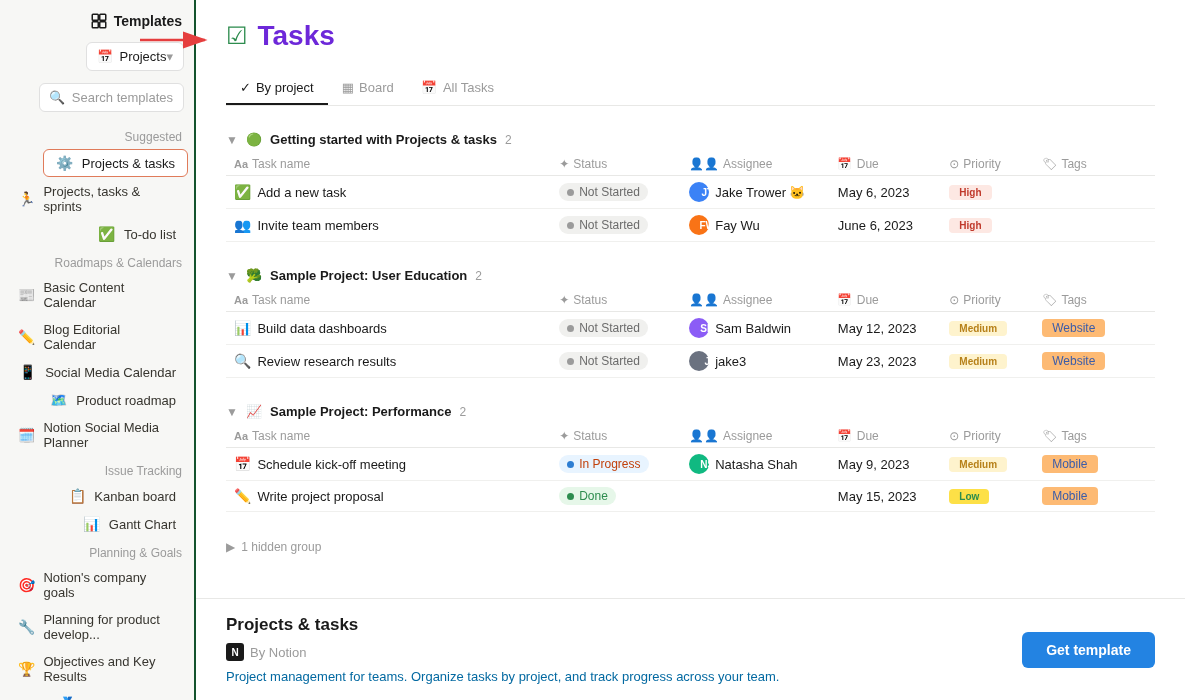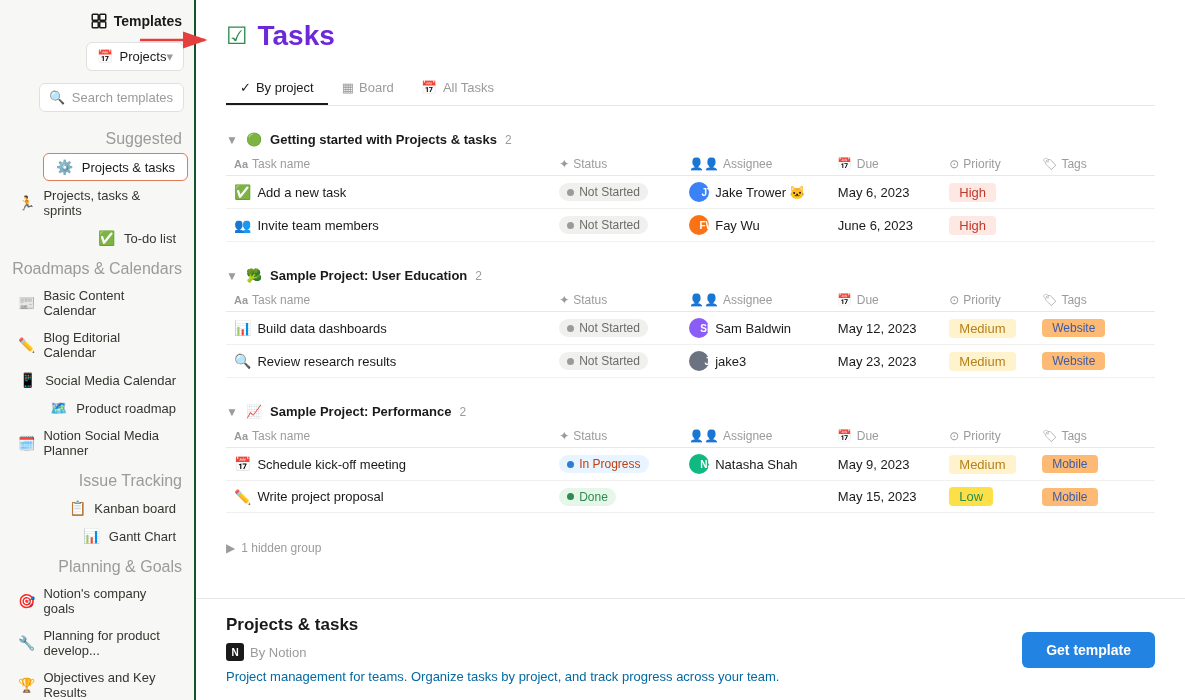--- a/index.html
+++ b/index.html
@@ -5,21 +5,21 @@
     * { box-sizing: border-box; margin: 0; padding: 0; }
     body { font-family: -apple-system, BlinkMacSystemFont, 'Segoe UI', sans-serif; font-size: 13px; color: #1a1a1a; background: #fff; display: flex; height: 700px; overflow: hidden; }
 
     
     .sidebar { width: 196px; min-width: 196px; background: #f7f7f5; border-right: 2px solid #14532d; display: flex; flex-direction: column; height: 100%; overflow-y: auto; padding-bottom: 8px; align-items: flex-end; }
     .sidebar-header { padding: 12px 12px 8px; display: flex; align-items: center; gap: 6px; font-weight: 600; font-size: 14px; color: #1a1a1a; }
     .sidebar-header svg { width: 18px; height: 18px; }
     .sidebar-dropdown { margin: 4px 10px 8px; background: #fff; border: 1px solid #e0e0e0; border-radius: 6px; padding: 6px 10px; display: flex; align-items: center; justify-content: space-between; cursor: pointer; font-size: 13px; }
     .sidebar-dropdown-left { display: flex; align-items: center; gap: 6px; }
     .search-box { margin: 4px 10px 10px; background: #fff; border: 1px solid #e0e0e0; border-radius: 6px; padding: 6px 10px; display: flex; align-items: center; gap: 6px; color: #9b9b9b; font-size: 13px; }
-    .section-label { padding: 8px 12px 4px; font-size: 16px; color: #9b9b9b; font-weight: 500; text-transform: none; letter-spacing: 0; }
+    .section-label { padding: 8px 12px 4px; font-size: 12px; color: #9b9b9b; font-weight: 500; text-transform: none; letter-spacing: 0; }
     .sidebar-item { display: flex; align-items: center; gap: 8px; padding: 5px 12px; cursor: pointer; font-size: 13px; color: #37352f; border-radius: 4px; margin: 1px 6px; }
     .sidebar-item.active { background: #fff; border: 1.5px solid #e07b5a; border-radius: 6px; color: #1a1a1a; font-weight: 500; }
     .sidebar-item .emoji { font-size: 14px; }
 
     
     .main { flex: 1; overflow-y: auto; display: flex; flex-direction: column; }
     .content-area { flex: 1; padding: 20px 30px; }
     .page-header { display: flex; align-items: center; gap: 10px; margin-bottom: 20px; }
     .page-title { font-size: 28px; font-weight: 700; color: #6d28d9; }
     .tab-bar { display: flex; gap: 0; margin-bottom: 20px; border-bottom: 1px solid #e8e8e6; }
@@ -49,21 +49,21 @@
     .badge { display: inline-flex; align-items: center; gap: 5px; padding: 2px 8px; border-radius: 12px; font-size: 12px; font-weight: 500; white-space: nowrap; }
     .badge-dot { width: 7px; height: 7px; border-radius: 50%; display: inline-block; }
     .badge-not-started { background: #f0f0ee; color: #6b6b6b; }
     .badge-not-started .badge-dot { background: #9b9b9b; }
     .badge-in-progress { background: #e8f4ff; color: #c2410c; }
     .badge-in-progress .badge-dot { background: #2d7dd2; }
     .badge-done { background: #e6f7e9; color: #2d8c4e; }
     .badge-done .badge-dot { background: #2d8c4e; }
 
     
-    .priority-badge { display: inline-block; padding: 2px 10px; border-radius: 4px; font-size: 13px; font-weight: 400; }
+    .priority-badge { display: inline-block; padding: 2px 10px; border-radius: 4px; font-size: 10px; font-weight: 700; }
     .priority-high { background: #fde8e3; color: #c0392b; }
     .priority-medium { background: #fef3cd; color: #b7811a; }
     .priority-low { background: #fde047; color: #2d8c4e; }
 
     
     .tag-badge { display: inline-block; padding: 2px 10px; border-radius: 4px; font-size: 12px; background: #fdba74; color: #3b5ca8; font-weight: 400; }
 
     
     .assignee-cell { display: flex; align-items: center; gap: 6px; }
     .avatar { width: 20px; height: 20px; border-radius: 50%; display: inline-flex; align-items: center; justify-content: center; font-size: 10px; font-weight: 600; color: #fff; flex-shrink: 0; padding-left: 16px; }

